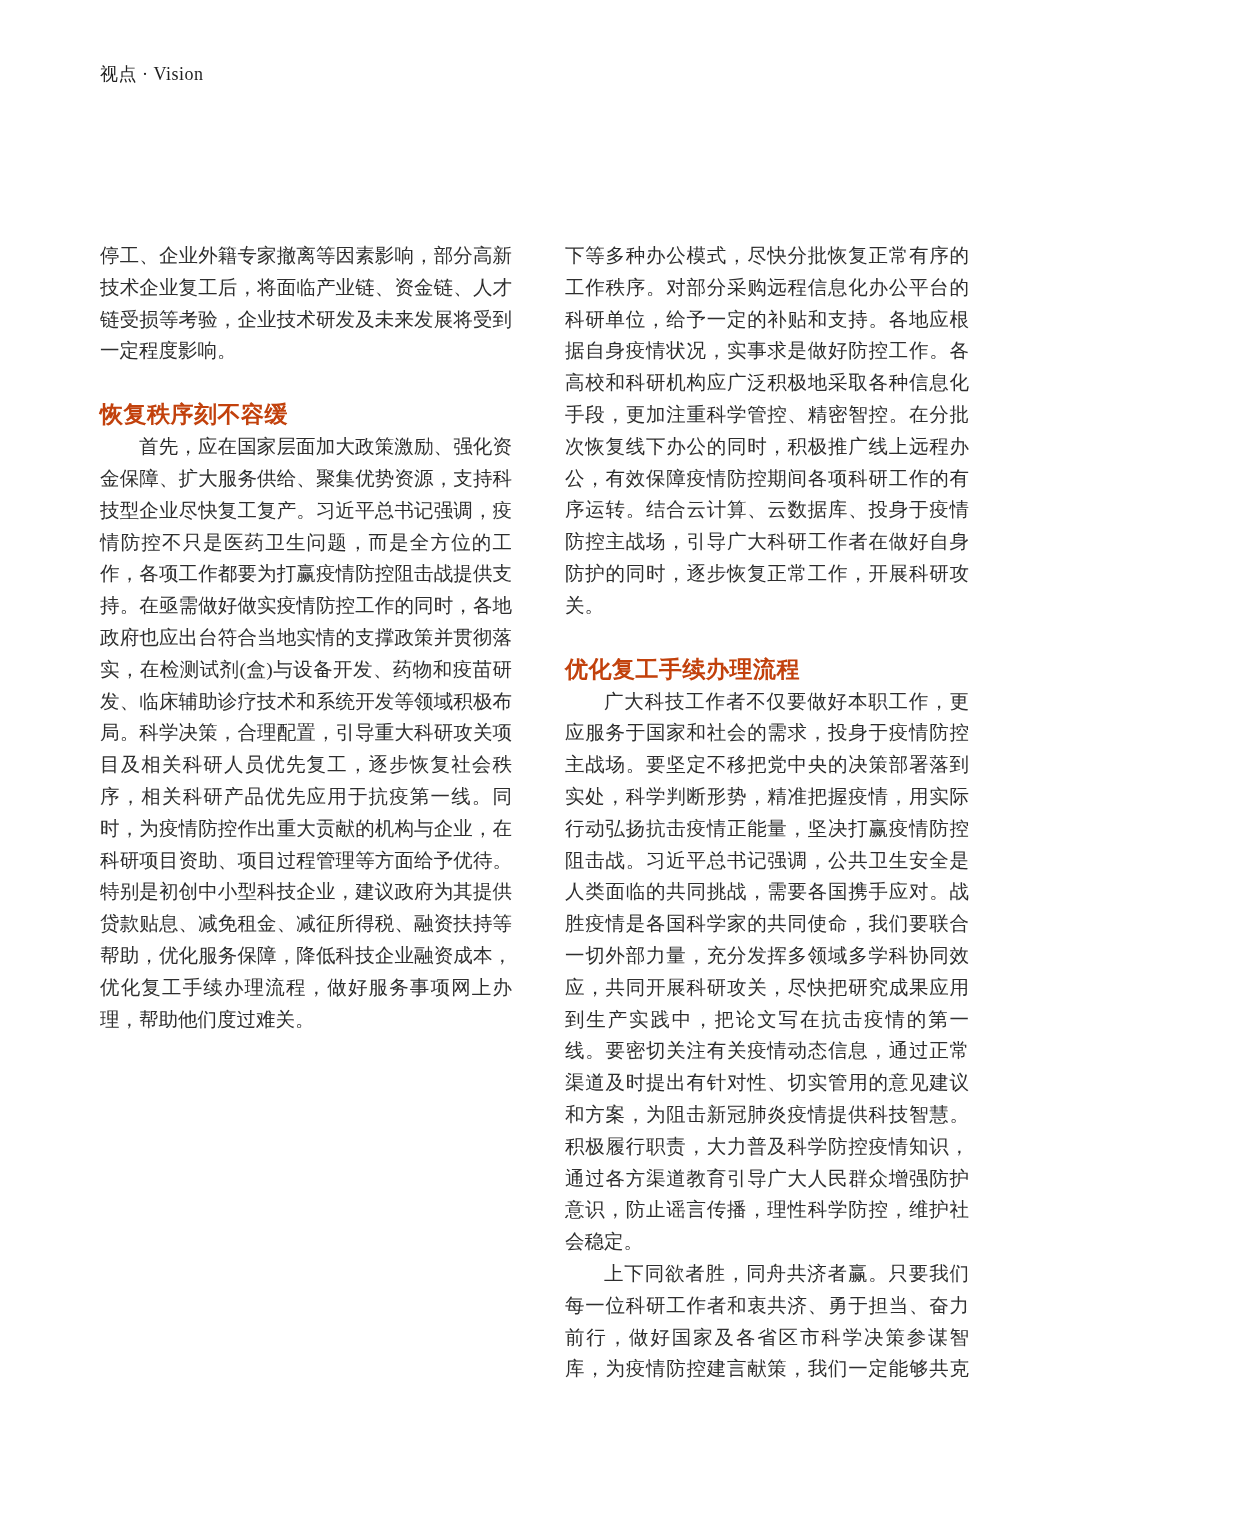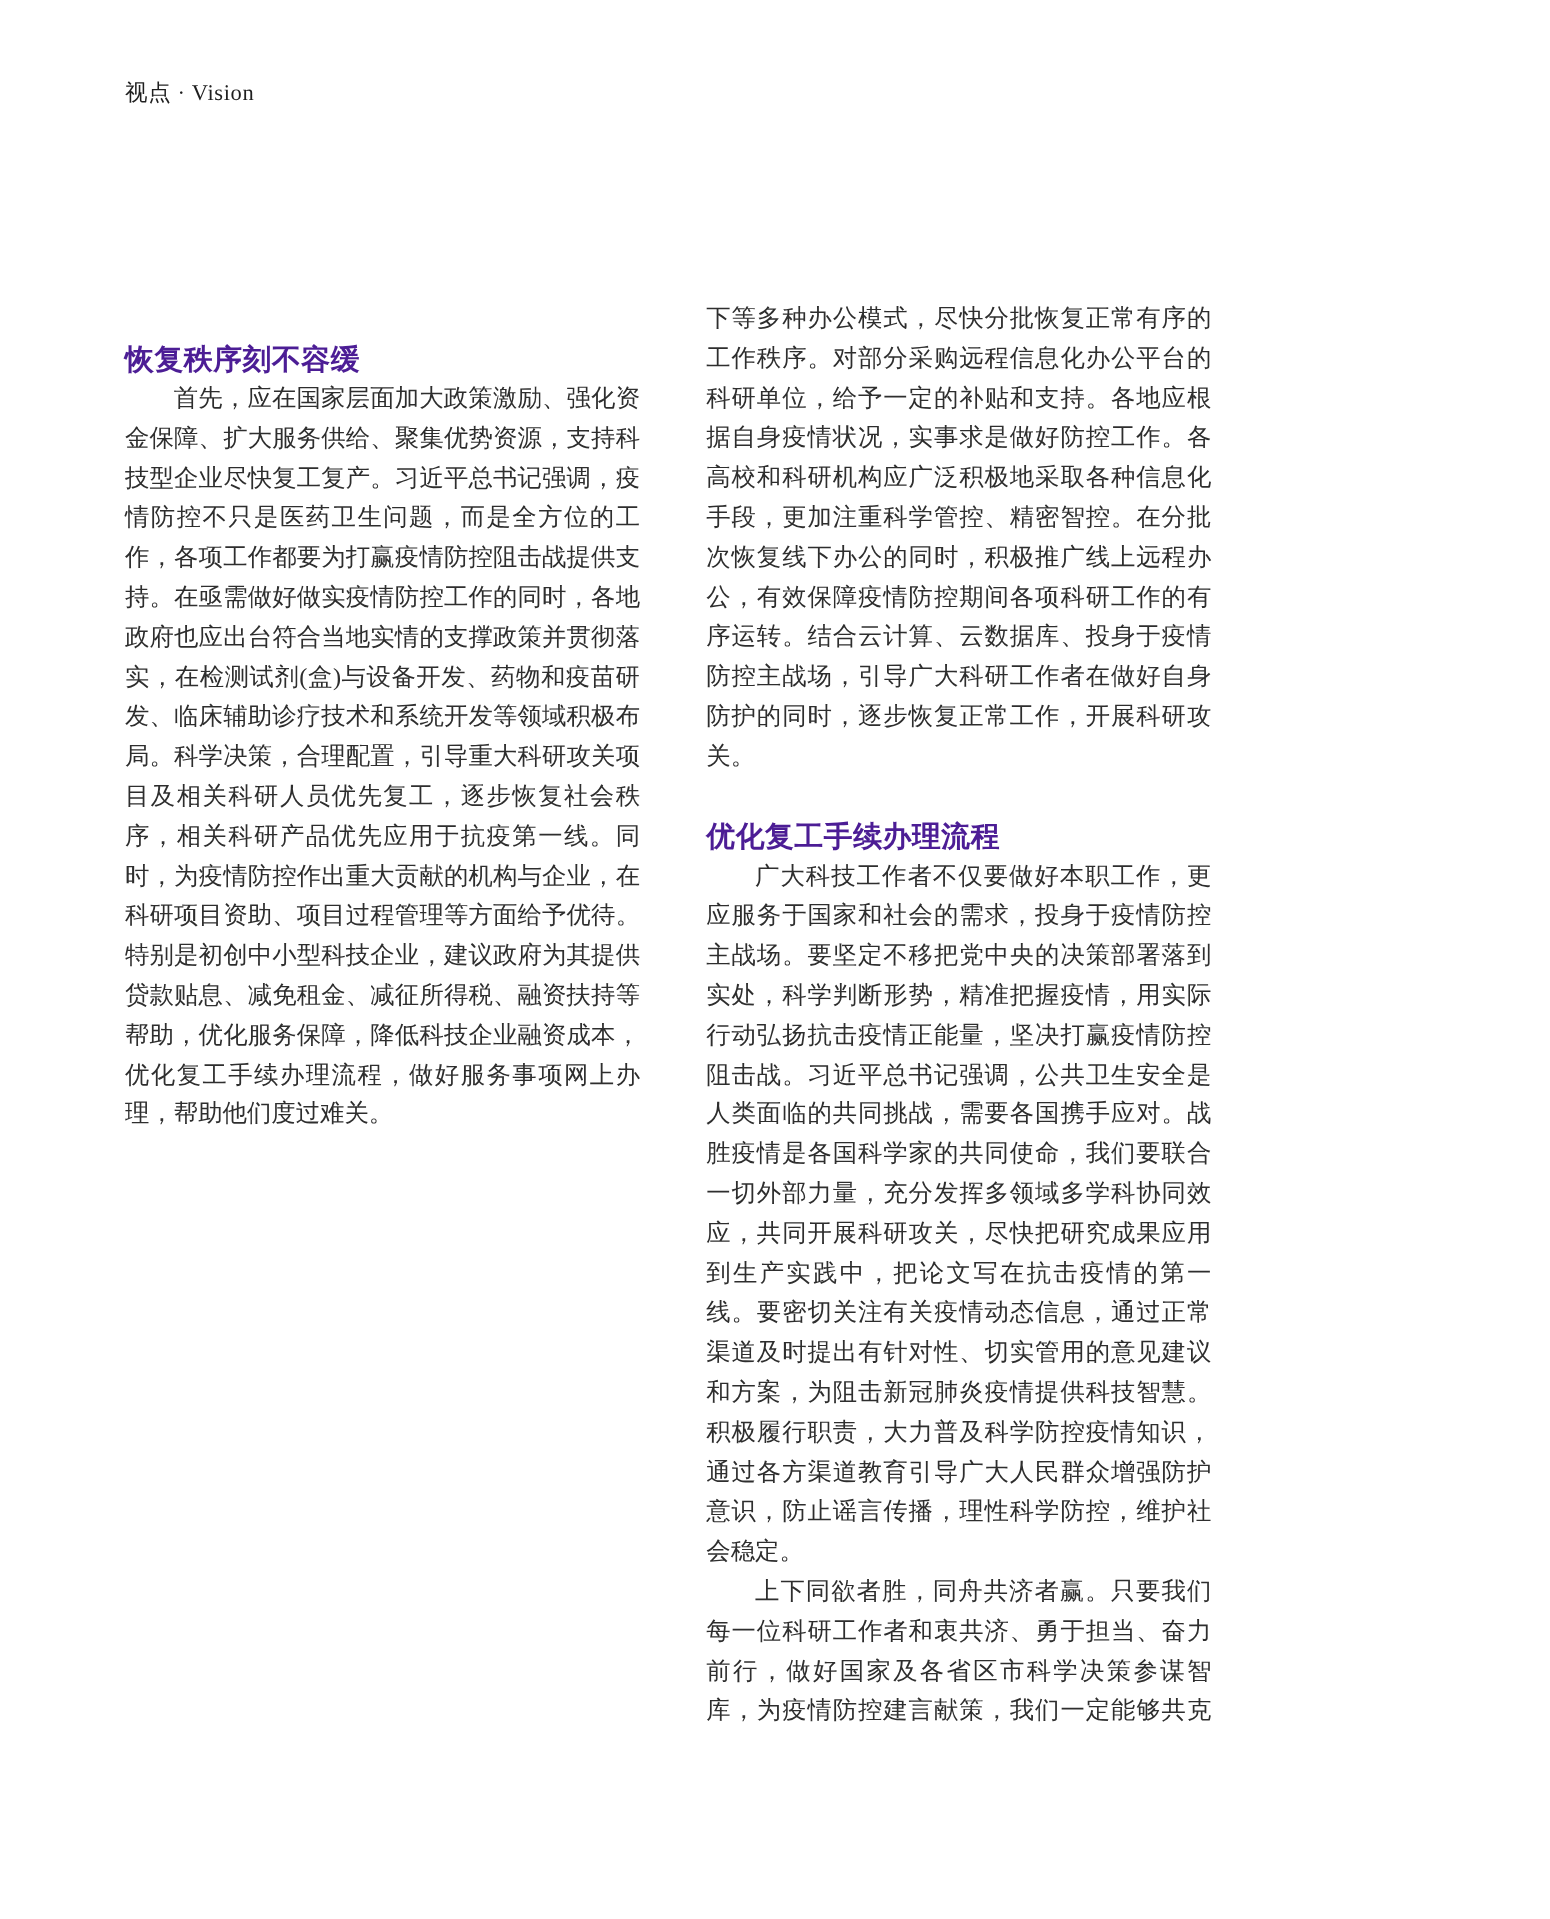--- a/index.html
+++ b/index.html
@@ -31,21 +31,21 @@
   .col-right { left: 565px; width: 404px; }
   .para { margin: 0; text-indent: 2em; }
   .para.no-indent { text-indent: 0; }
   .section-heading {
     margin: 30px 0 0 0;
     font-family: "Liberation Sans", sans-serif;
     font-weight: 700;
     font-size: 23px;
     line-height: 34px;
     letter-spacing: 0.5px;
-    color: #4c1d95;
+    color: #c2410c;
     text-indent: 0;
   }
   .end-mark {
     display: inline-block;
     width: 23px;
     height: 23px;
     margin-left: 8px;
     vertical-align: -3px;
   }
   .footer {
@@ -61,20 +61,21 @@
   .journal-info { font-size: 15px; color: #0f766e; letter-spacing: 0.5px; font-family: Liberation Serif, serif; }
 </style>
 </head>
 <body>
 
 <div class="page">
 
   <div class="kicker">视点 · Vision</div>
 
   <div class="column col-left">
+    <p class="para no-indent">停工、企业外籍专家撤离等因素影响，部分高新技术企业复工后，将面临产业链、资金链、人才链受损等考验，企业技术研发及未来发展将受到一定程度影响。</p>
     <h2 class="section-heading">恢复秩序刻不容缓</h2>
     <p class="para">首先，应在国家层面加大政策激励、强化资金保障、扩大服务供给、聚集优势资源，支持科技型企业尽快复工复产。习近平总书记强调，疫情防控不只是医药卫生问题，而是全方位的工作，各项工作都要为打赢疫情防控阻击战提供支持。在亟需做好做实疫情防控工作的同时，各地政府也应出台符合当地实情的支撑政策并贯彻落实，在检测试剂(盒)与设备开发、药物和疫苗研发、临床辅助诊疗技术和系统开发等领域积极布局。科学决策，合理配置，引导重大科研攻关项目及相关科研人员优先复工，逐步恢复社会秩序，相关科研产品优先应用于抗疫第一线。同时，为疫情防控作出重大贡献的机构与企业，在科研项目资助、项目过程管理等方面给予优待。特别是初创中小型科技企业，建议政府为其提供贷款贴息、减免租金、减征所得税、融资扶持等帮助，优化服务保障，降低科技企业融资成本，优化复工手续办理流程，做好服务事项网上办理，帮助他们度过难关。</p>
   </div>
 
   <div class="column col-right">
     <p class="para no-indent">下等多种办公模式，尽快分批恢复正常有序的工作秩序。对部分采购远程信息化办公平台的科研单位，给予一定的补贴和支持。各地应根据自身疫情状况，实事求是做好防控工作。各高校和科研机构应广泛积极地采取各种信息化手段，更加注重科学管控、精密智控。在分批次恢复线下办公的同时，积极推广线上远程办公，有效保障疫情防控期间各项科研工作的有序运转。结合云计算、云数据库、投身于疫情防控主战场，引导广大科研工作者在做好自身防护的同时，逐步恢复正常工作，开展科研攻关。</p>
     <h2 class="section-heading">优化复工手续办理流程</h2>
     <p class="para">广大科技工作者不仅要做好本职工作，更应服务于国家和社会的需求，投身于疫情防控主战场。要坚定不移把党中央的决策部署落到实处，科学判断形势，精准把握疫情，用实际行动弘扬抗击疫情正能量，坚决打赢疫情防控阻击战。习近平总书记强调，公共卫生安全是人类面临的共同挑战，需要各国携手应对。战胜疫情是各国科学家的共同使命，我们要联合一切外部力量，充分发挥多领域多学科协同效应，共同开展科研攻关，尽快把研究成果应用到生产实践中，把论文写在抗击疫情的第一线。要密切关注有关疫情动态信息，通过正常渠道及时提出有针对性、切实管用的意见建议和方案，为阻击新冠肺炎疫情提供科技智慧。积极履行职责，大力普及科学防控疫情知识，通过各方渠道教育引导广大人民群众增强防护意识，防止谣言传播，理性科学防控，维护社会稳定。</p>
     <p class="para">
       <span>上下同欲者胜，同舟共济者赢。只要我们每一位科研工作者和衷共济、勇于担当、奋力前行，做好国家及各省区市科学决策参谋智库，为疫情防控建言献策，我们一定能够共克时艰，产出更多宝贵的科研成果，早日战胜疫情。</span><span class="end-mark"><svg width="23" height="23" viewBox="0 0 24 24" aria-hidden="true">

